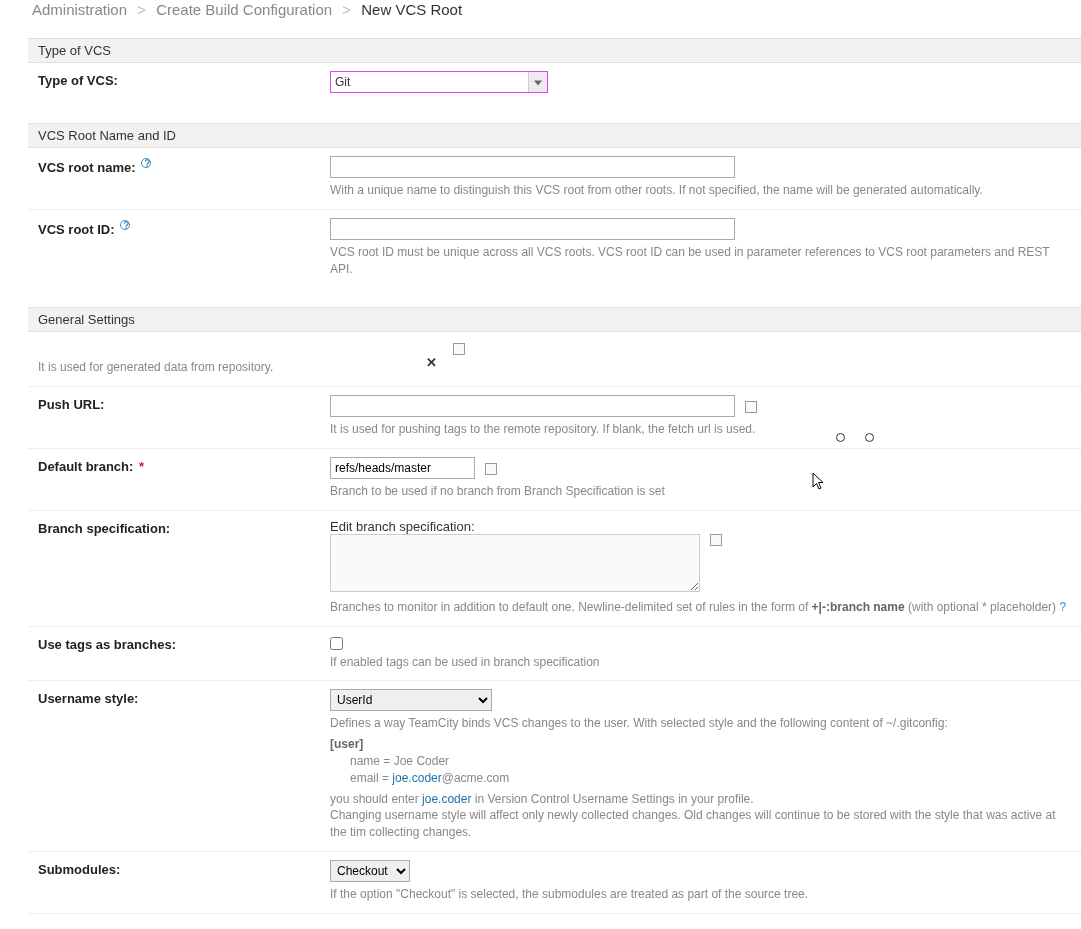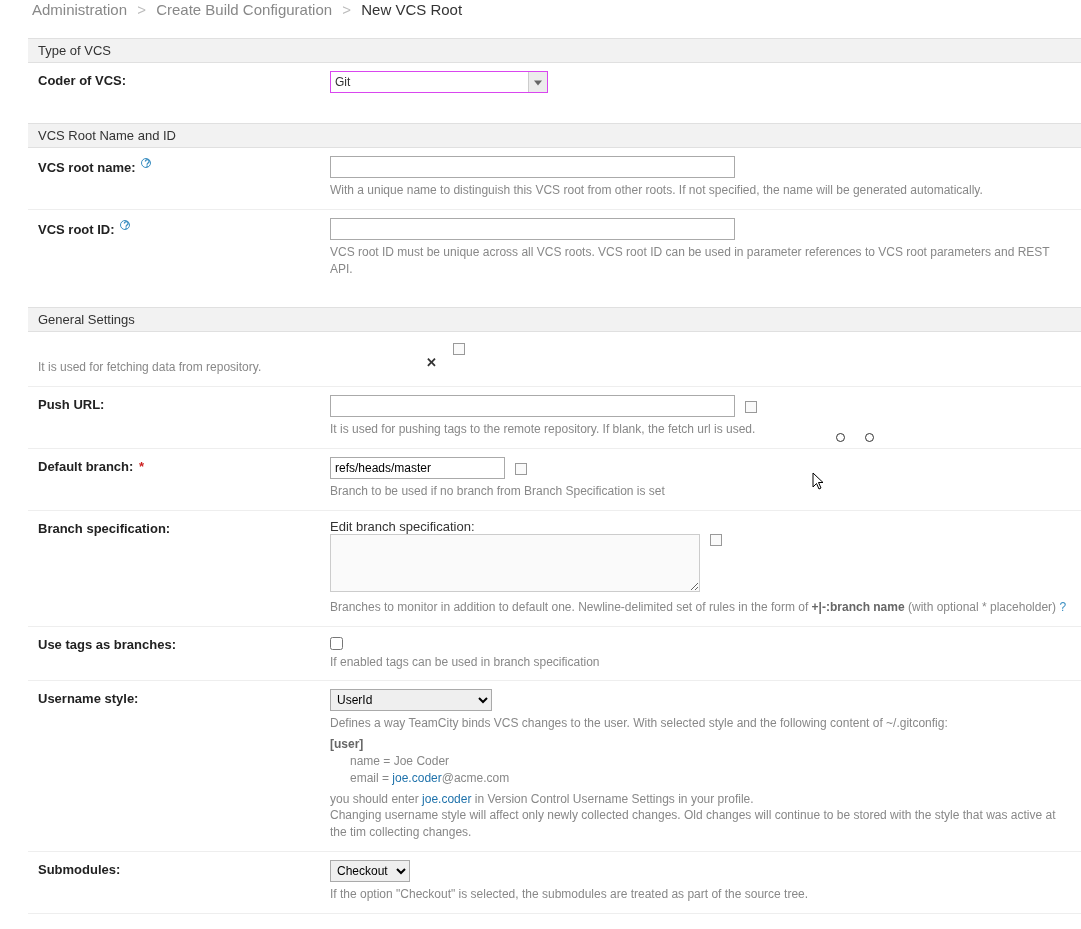--- a/index.html
+++ b/index.html
@@ -66,21 +66,21 @@
     }
     .hint b { color: #666; }
     .text-input {
       width: 405px;
       height: 22px;
       border: 1px solid #aaa;
       padding: 2px 4px;
       font-size: 12px;
       font-family: inherit;
     }
-    .text-input.short { width: 175px; }
+    .text-input.short { width: 145px; }
     .select-like {
       width: 218px;
       height: 22px;
       border: 1px solid #d946ef;
       padding: 1px 20px 1px 4px;
       font-size: 12px;
       background: #fff;
       display:inline-flex;
       align-items:center;
       position:relative;
@@ -189,21 +189,21 @@
 <div class="breadcrumb">
   <a href="#">Administration</a>
   <span class="sep">&gt;</span>
   <a href="#">Create Build Configuration</a>
   <span class="sep">&gt;</span>
   <span class="current">New VCS Root</span>
 </div>
 
 <div class="section-header">Type of VCS</div>
 <div class="form-row last-of-section">
-  <div class="form-label">Coder of VCS:</div>
+  <div class="form-label">Type of VCS:</div>
   <div class="form-control">
     <div class="select-like">
       <span>Git</span>
           <span class="arrow"></span>
     </div>
   </div>
 </div>
 
 <div class="section-header">VCS Root Name and ID</div>
 <div class="form-row">
@@ -228,21 +228,21 @@
 </div>
 
 <div class="section-header">General Settings</div>
 
 <div class="form-row">
   <div class="form-control">
     <span class="input-wrap">
       <span class="clear-x">✕</span>
     </span>
     <span class="clipboard-icon"></span>
-    <div class="hint">It is used for fetching data from repository.</div>
+    <div class="hint">It is used for generated data from repository.</div>
   </div>
 </div>
 
 <div class="form-row">
   <div class="form-label">Push URL:</div>
   <div class="form-control">
     <input type="text" class="text-input" value="" style="">
     <span class="clipboard-icon"></span>
     <div class="hint">It is used for pushing tags to the remote repository. If blank, the fetch url is used.</div>
   </div>

